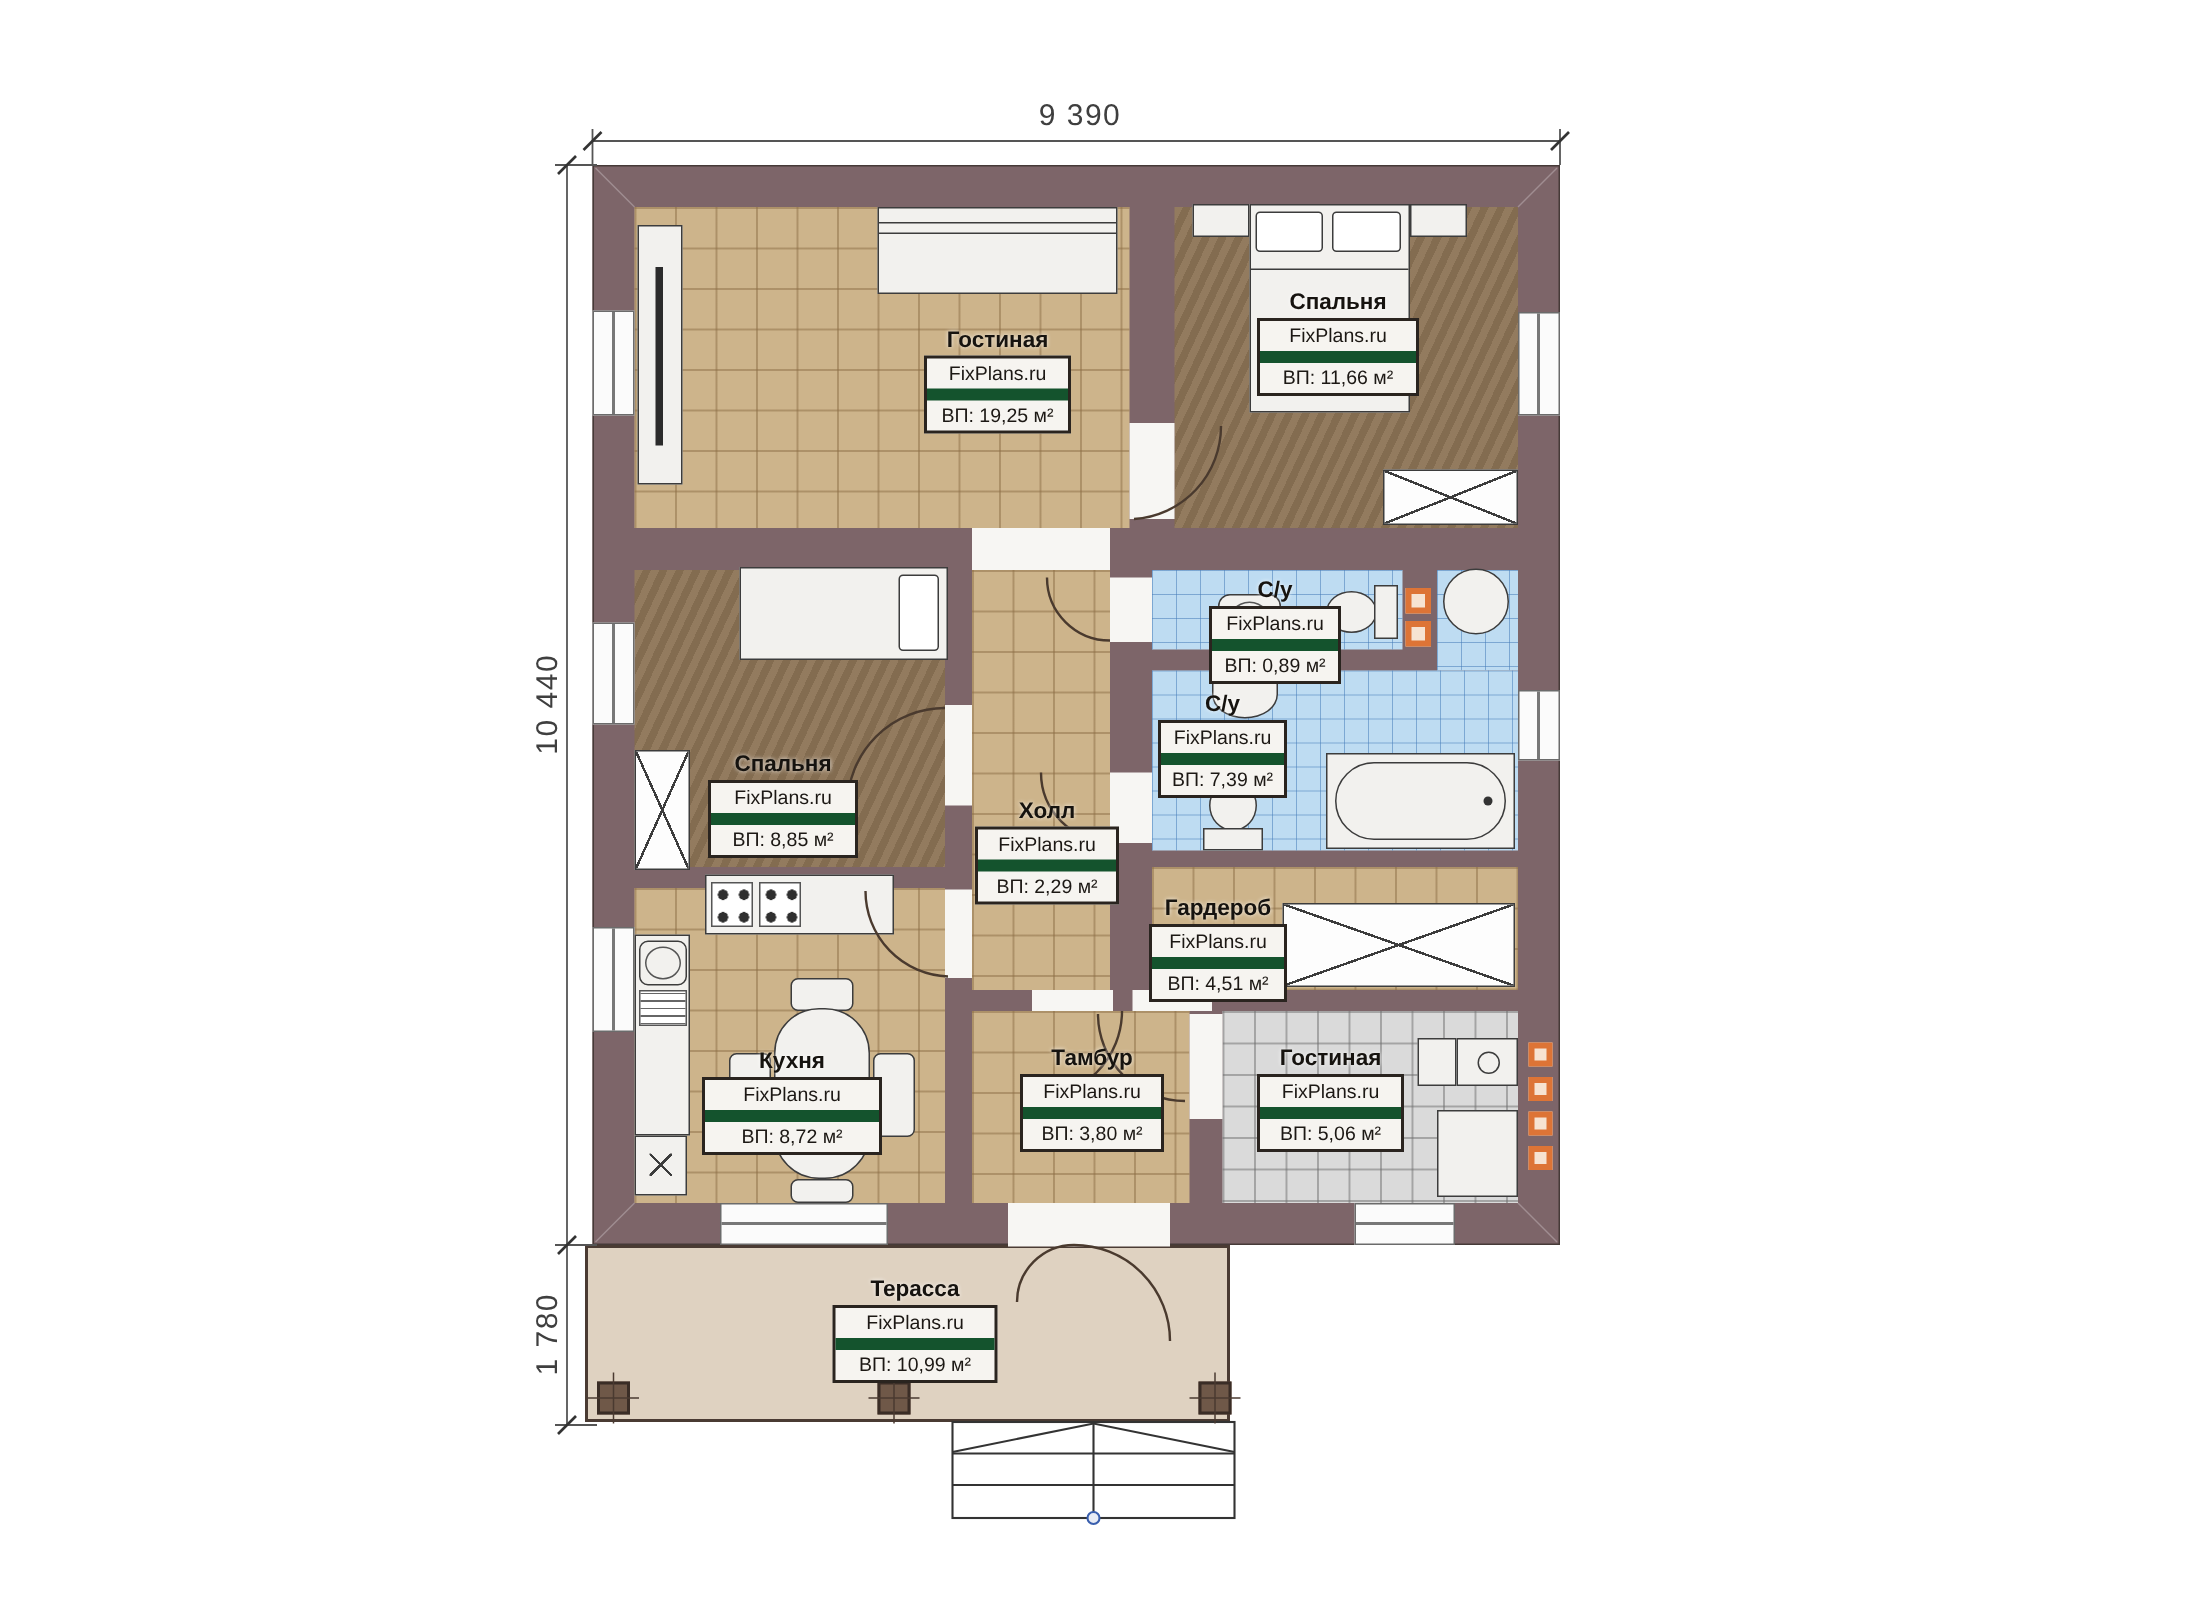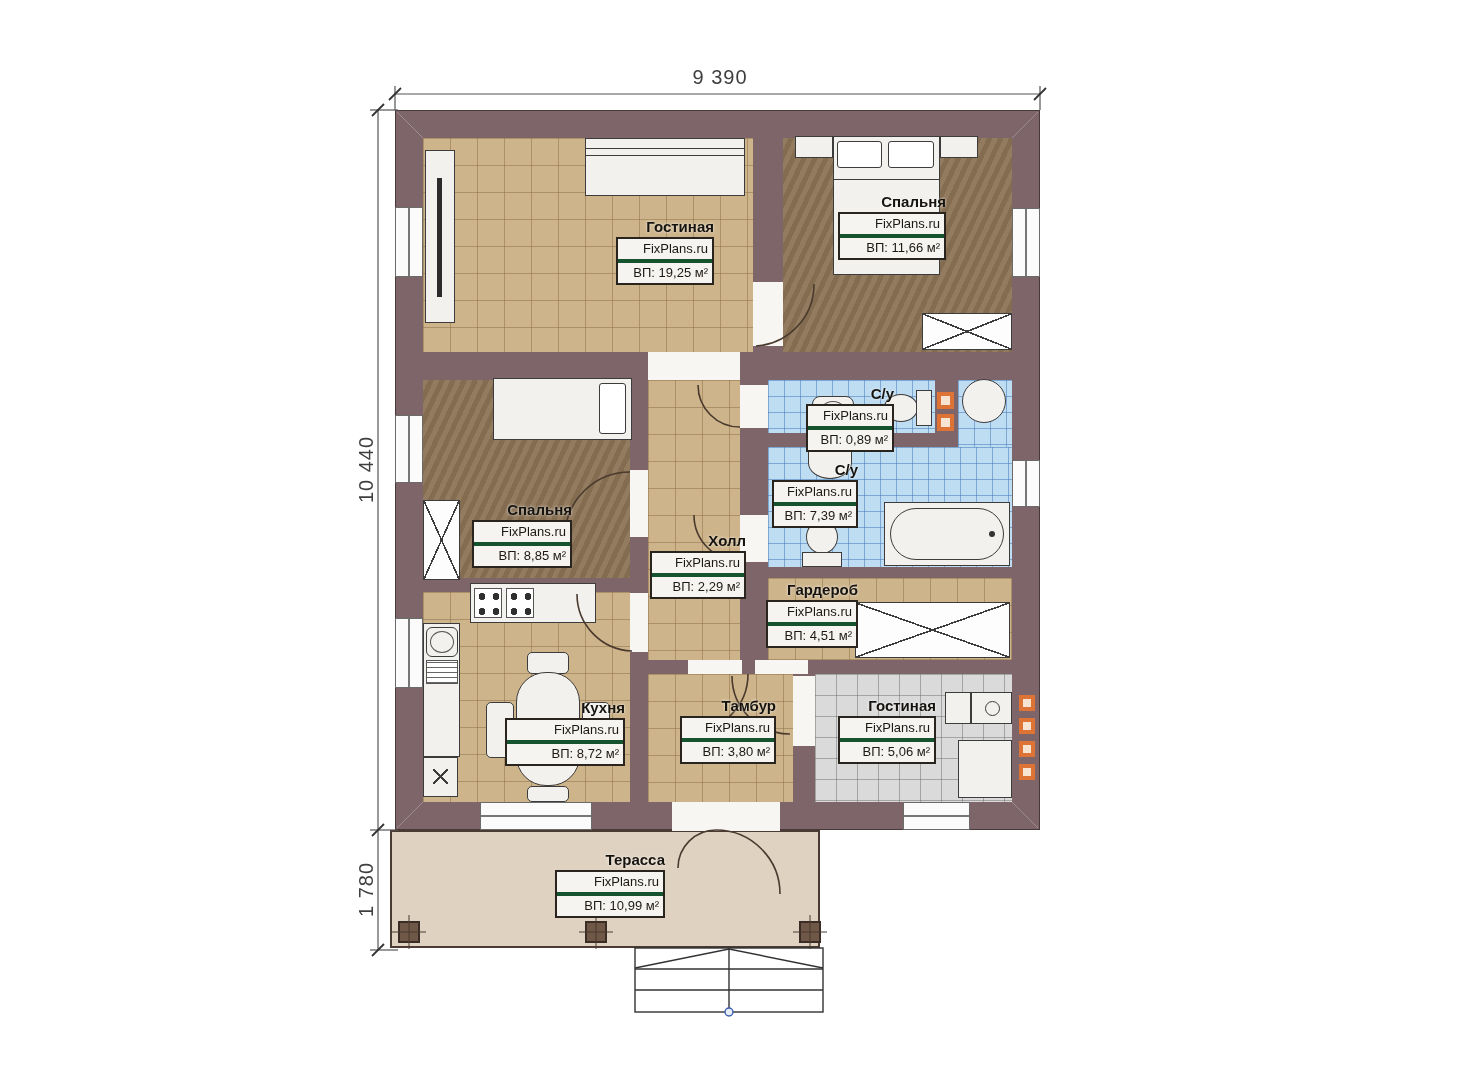--- a/index.html
+++ b/index.html
@@ -37,26 +37,26 @@
       linear-gradient(to bottom right,transparent calc(50% - .8px),#3c3c3c calc(50% - .8px) calc(50% + .8px),transparent calc(50% + .8px));}
   .round{border-radius:50%;}
   .burners{position:absolute;box-sizing:border-box;background-color:#ffffff;border:1px solid #555;
     background-image:radial-gradient(circle 3.5px at 50% 50%,#2f2f2f 95%,transparent);
     background-size:14px 15px;}
   .hatch{position:absolute;box-sizing:border-box;border:1px solid #555;background:#fff;
     background-image:repeating-linear-gradient(0deg,#666 0 1px,transparent 1px 5px);}
   .orange-sq{position:absolute;box-sizing:border-box;background:#f6e3d2;border:4px solid #dd7436;}
   .post{position:absolute;box-sizing:border-box;width:22px;height:22px;background:#6f5848;border:2px solid #3a2d26;}
   
-  .room-label{position:absolute;text-align:right;z-index:30;}
+  .room-label{position:absolute;text-align:center;z-index:30;}
   .room-title{font-weight:bold;font-size:15px;color:#16130f;margin-bottom:2px;
               text-shadow:0 0 3px rgba(255,255,255,.85);line-height:16px;}
   .label-box{background:#f6f4f0;border:2px solid #2a241f;}
   .label-box>div{padding:2px 4px;font-size:13px;color:#1c1814;white-space:nowrap;line-height:16px;}
-  .brand-row{border-bottom:4px solid #14532d;}
+  .brand-row{border-bottom:8px solid #14532d;}
   
   .dim{position:absolute;font-size:20px;color:#3f3f3f;text-align:center;letter-spacing:1px;}
   .rot{transform:rotate(-90deg);}
   #terrace{position:absolute;left:390px;top:830px;width:430px;height:118px;
            background:#dfd2c1;border:2px solid #4a3b33;box-sizing:border-box;}
   svg.overlay{position:absolute;left:0;top:0;pointer-events:none;z-index:20;}
 </style>
 </head>
 <body>
 
@@ -266,29 +266,29 @@
   </div>
 
   <div class="room-label" style="left:772px;top:462px;width:86px;">
     <div class="room-title">С/у</div>
     <div class="label-box">
       <div class="brand-row">FixPlans.ru</div>
       <div class="area-row">ВП: 7,39 м²</div>
     </div>
   </div>
 
-  <div class="room-label" style="left:766px;top:582px;width:92px;">
+  <div class="room-label" style="left:766px;top:598px;width:92px;">
     <div class="room-title">Гардероб</div>
     <div class="label-box">
       <div class="brand-row">FixPlans.ru</div>
       <div class="area-row">ВП: 4,51 м²</div>
     </div>
   </div>
 
-  <div class="room-label" style="left:468px;top:700px;width:120px;margin-left:37px;">
+  <div class="room-label" style="left:468px;top:700px;width:120px;">
     <div class="room-title">Кухня</div>
     <div class="label-box">
       <div class="brand-row">FixPlans.ru</div>
       <div class="area-row">ВП: 8,72 м²</div>
     </div>
   </div>
 
   <div class="room-label" style="left:680px;top:698px;width:96px;">
     <div class="room-title">Тамбур</div>
     <div class="label-box">

